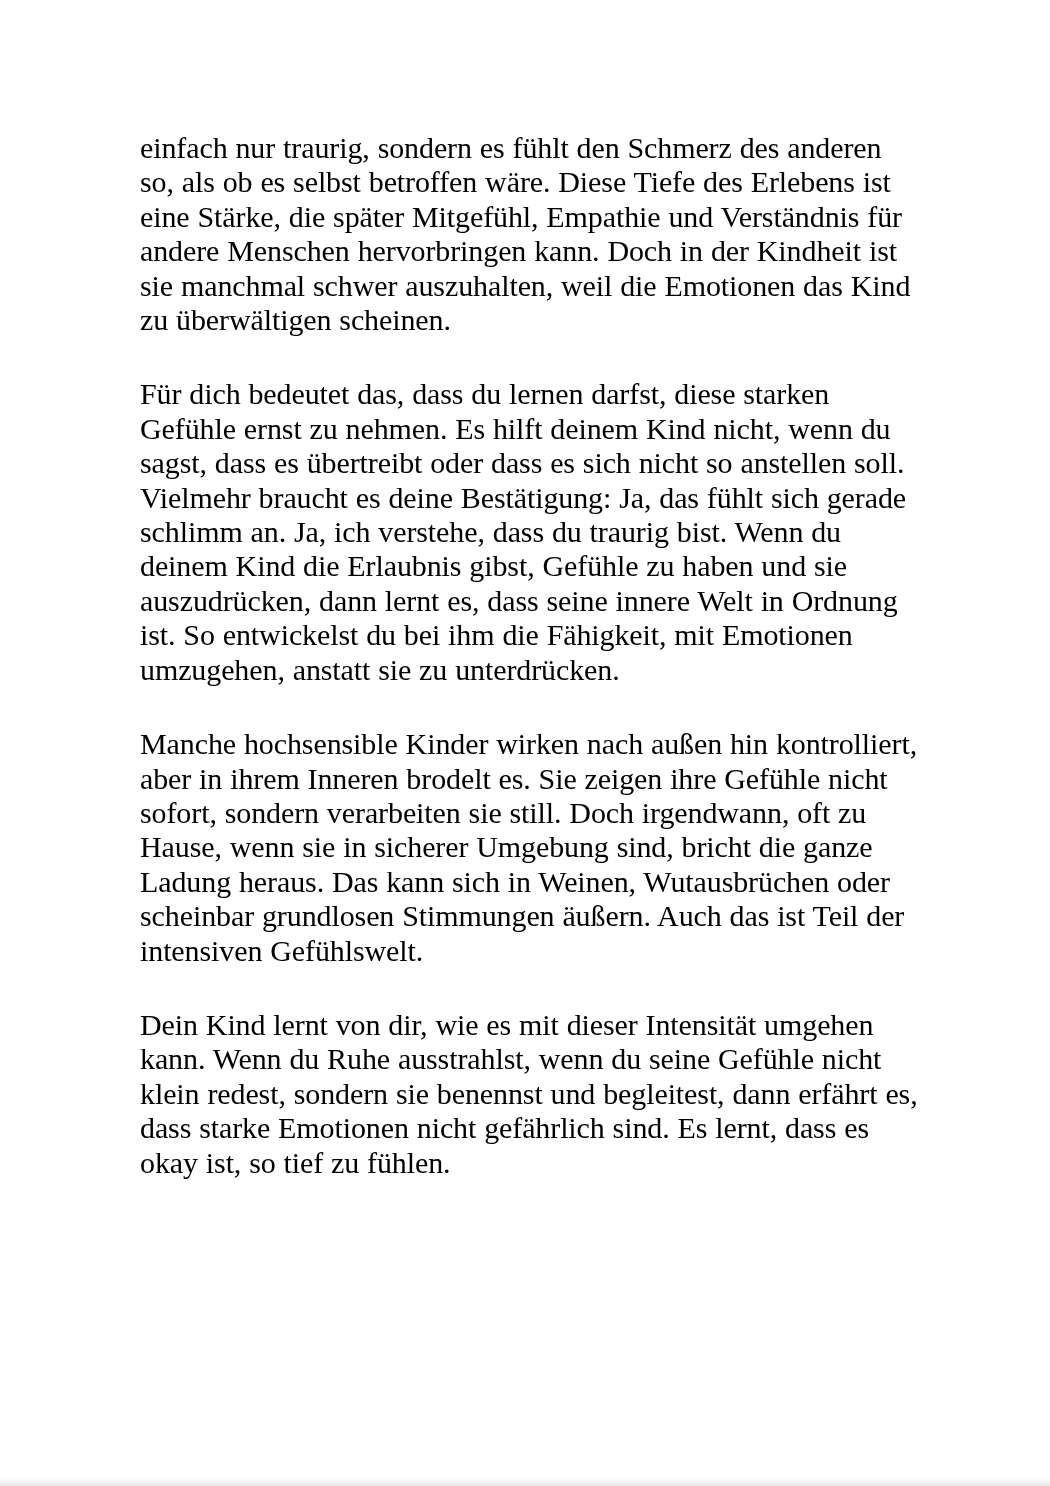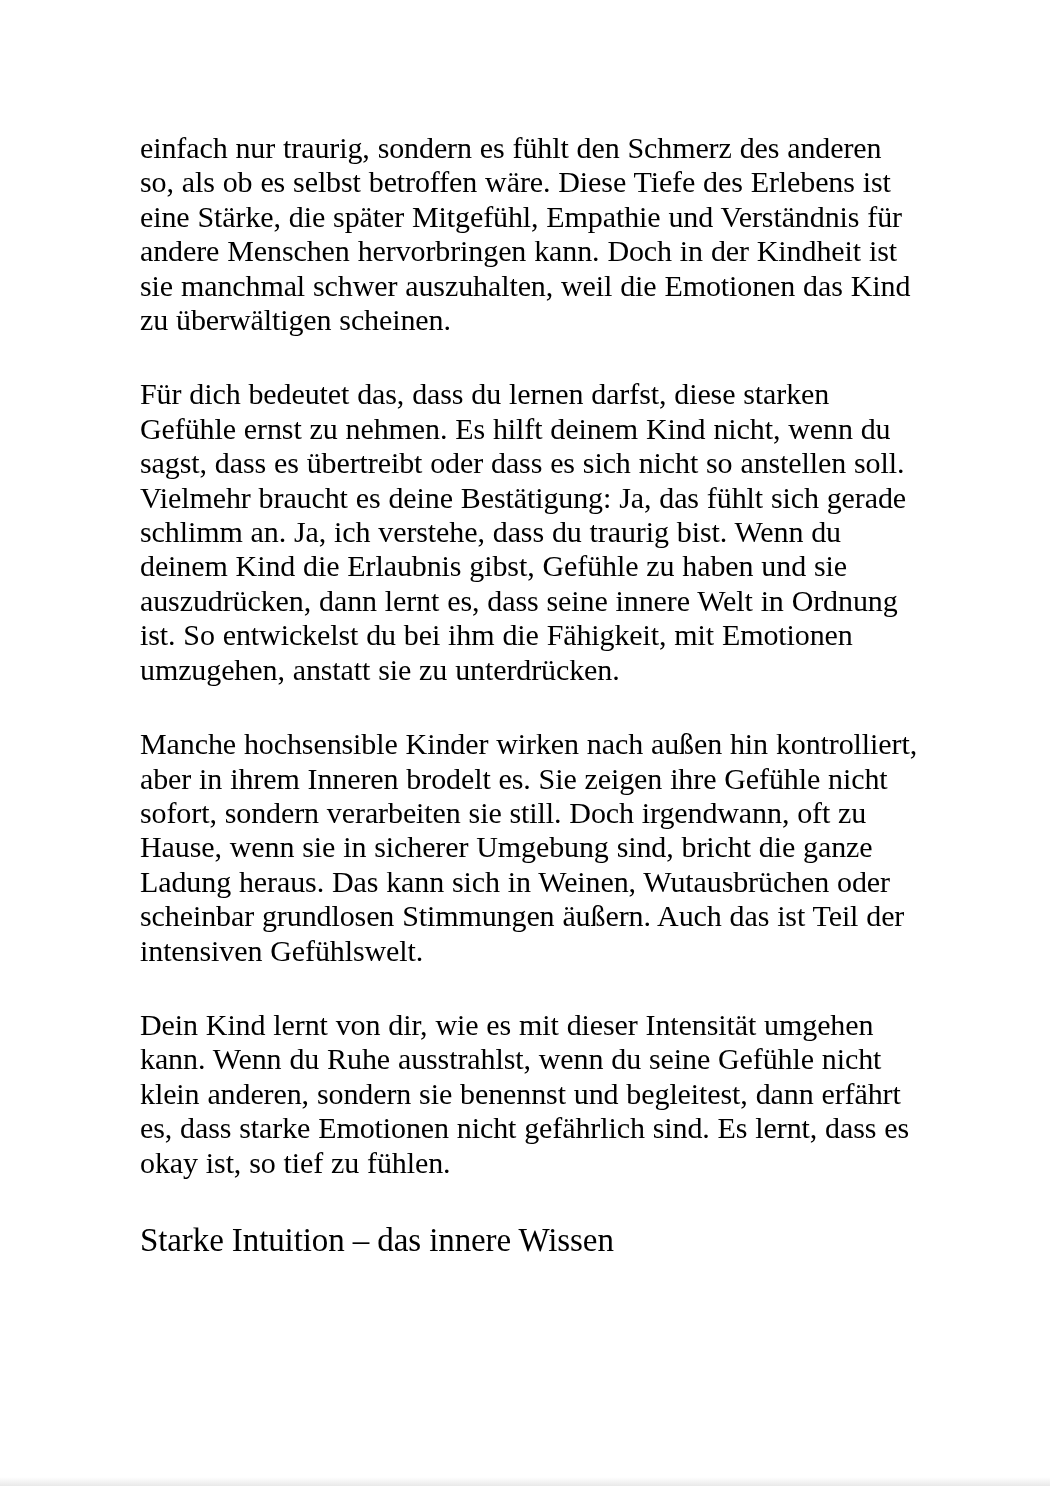--- a/index.html
+++ b/index.html
@@ -47,17 +47,16 @@
     background: linear-gradient(to bottom, #ffffff 0%, #f3f3f3 55%, #e9e9e9 100%);
   }
 </style>
 </head>
 <body>
 
 <main class="page">
   <p class="body-text">einfach nur traurig, sondern es fühlt den Schmerz des anderen so, als ob es selbst betroffen wäre. Diese Tiefe des Erlebens ist eine Stärke, die später Mitgefühl, Empathie und Verständnis für andere Menschen hervorbringen kann. Doch in der Kindheit ist sie manchmal schwer auszuhalten, weil die Emotionen das Kind zu überwältigen scheinen.</p>
   <p class="body-text">Für dich bedeutet das, dass du lernen darfst, diese starken Gefühle ernst zu nehmen. Es hilft deinem Kind nicht, wenn du sagst, dass es übertreibt oder dass es sich nicht so anstellen soll. Vielmehr braucht es deine Bestätigung: Ja, das fühlt sich gerade schlimm an. Ja, ich verstehe, dass du traurig bist. Wenn du deinem Kind die Erlaubnis gibst, Gefühle zu haben und sie auszudrücken, dann lernt es, dass seine innere Welt in Ordnung ist. So entwickelst du bei ihm die Fähigkeit, mit Emotionen umzugehen, anstatt sie zu unterdrücken.</p>
   <p class="body-text">Manche hochsensible Kinder wirken nach außen hin kontrolliert, aber in ihrem Inneren brodelt es. Sie zeigen ihre Gefühle nicht sofort, sondern verarbeiten sie still. Doch irgendwann, oft zu Hause, wenn sie in sicherer Umgebung sind, bricht die ganze Ladung heraus. Das kann sich in Weinen, Wutausbrüchen oder scheinbar grundlosen Stimmungen äußern. Auch das ist Teil der intensiven Gefühlswelt.</p>
-  <p class="body-text">Dein Kind lernt von dir, wie es mit dieser Intensität umgehen kann. Wenn du Ruhe ausstrahlst, wenn du seine Gefühle nicht klein anderen, sondern sie benennst und begleitest, dann erfährt es, dass starke Emotionen nicht gefährlich sind. Es lernt, dass es okay ist, so tief zu fühlen.</p>
-  <h2 class="section-heading">Starke Intuition – das innere Wissen</h2>
+  <p class="body-text">Dein Kind lernt von dir, wie es mit dieser Intensität umgehen kann. Wenn du Ruhe ausstrahlst, wenn du seine Gefühle nicht klein redest, sondern sie benennst und begleitest, dann erfährt es, dass starke Emotionen nicht gefährlich sind. Es lernt, dass es okay ist, so tief zu fühlen.</p>
 </main>
 
 <div class="page-bottom-edge"></div>
 
 </body></html>

